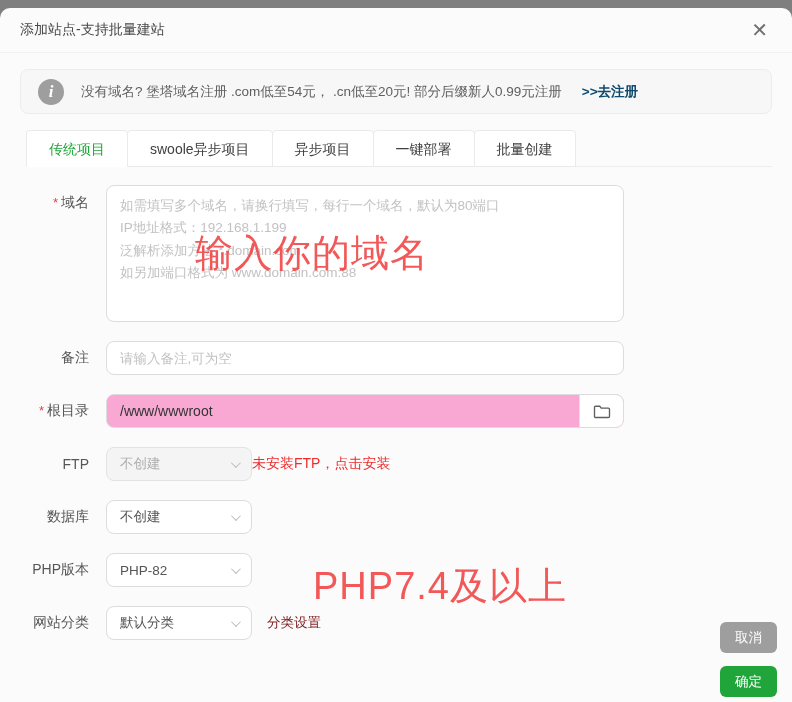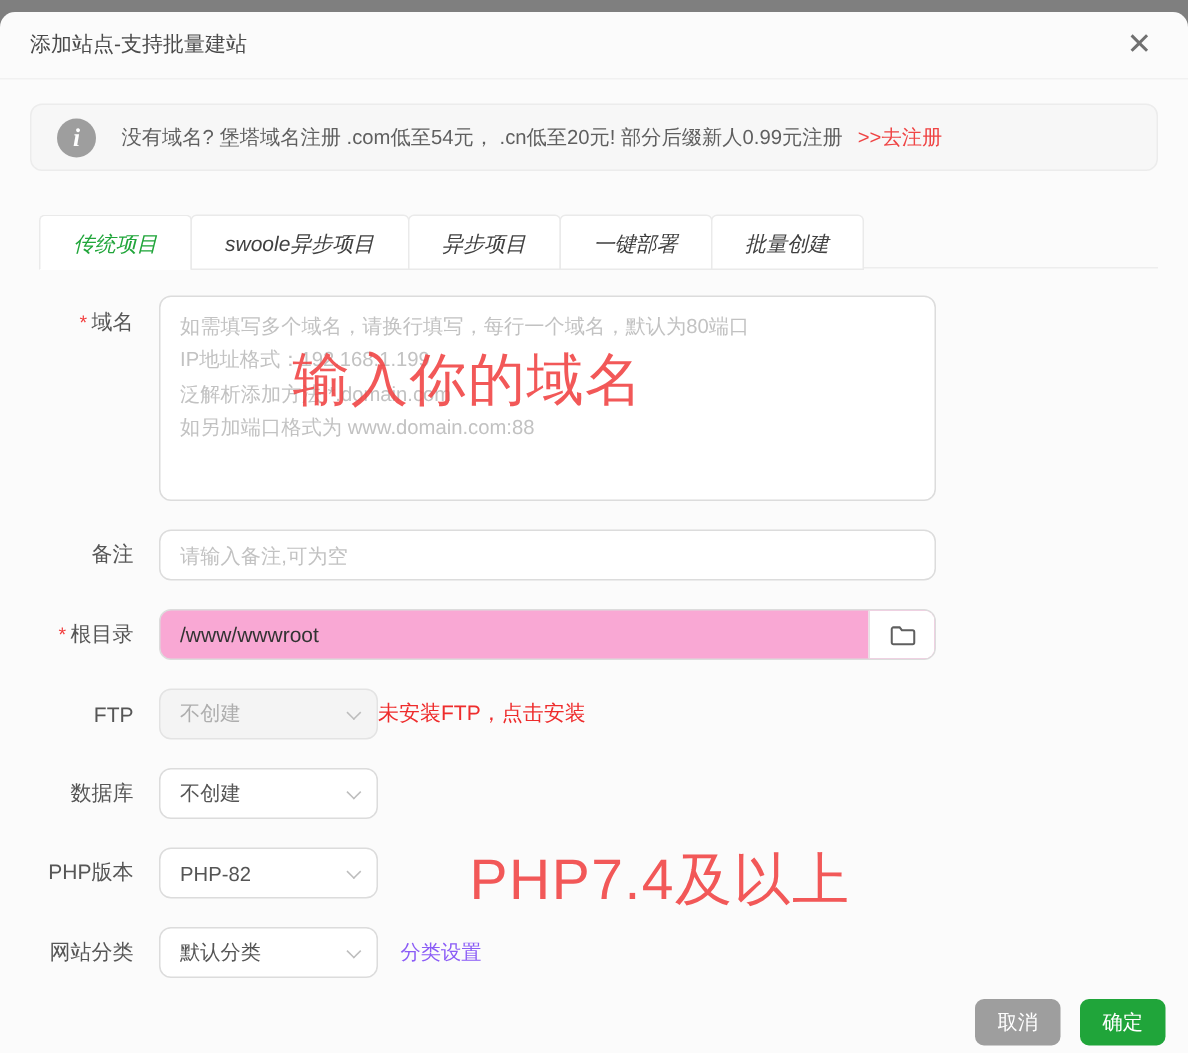--- a/index.html
+++ b/index.html
@@ -34,28 +34,27 @@
     font-size:13.5px; color:#5f5f5f;
   }
   .info-icon {
     width:26px; height:26px; border-radius:50%;
     background:#9e9e9e; color:#fff;
     font-family:"Liberation Serif","DejaVu Serif",serif;
     font-style:italic; font-weight:bold; font-size:17px;
     display:flex; align-items:center; justify-content:center;
     margin-right:17px; flex:none;
   }
-  .banner-link { color:#ef4444; margin-left:10px; cursor:pointer; white-space:nowrap; }
+  .banner-link { color:#0c4a6e; margin-left:20px; cursor:pointer; white-space:nowrap;font-weight:bold; }
   
   .tabs {
-    margin:28px 20px 0 26px;
-    display:flex; align-items:center;
+    margin:16px 20px 0 26px;
+    display:flex; align-items:flex-end;
     border-bottom:1px solid #ededed;
     height:37px;
-    font-style:italic;
   }
   .tab {
     position:relative; top:1px;
     background:#fff; border:1px solid #eaeaea;
     border-radius:4px 4px 0 0; margin-right:-1px;
     height:37px; line-height:36px; padding:0 22px;
     font-size:14px; color:#404040; cursor:pointer; white-space:nowrap;
   }
   .tab.active { color:#20a53a; border-bottom-color:#fff; background:#fff; }
   
@@ -102,31 +101,31 @@
     display:flex; align-items:center; justify-content:space-between;
     padding:0 13px; font-size:13.5px; color:#555; cursor:pointer;
   }
   .select.disabled { background:#f4f4f4; color:#aeaeae; border-color:#e3e3e3; cursor:default; }
   .chev {
     width:7px; height:7px; flex:none;
     border-right:1.5px solid #bdbdbd; border-bottom:1.5px solid #bdbdbd;
     transform:rotate(45deg) translateY(-2px);
   }
   .hint-red { font-size:14px; color:#ee2c2c; cursor:pointer; white-space:nowrap; }
-  .link-green { margin-left:15px; font-size:13.5px; color:#8b5cf6; cursor:pointer; white-space:nowrap; }
+  .link-green { margin-left:15px; font-size:13.5px; color:#7f1d1d; cursor:pointer; white-space:nowrap; }
   
   .annot {
     position:absolute; color:rgba(240,65,65,.88);
     font-size:38px; letter-spacing:1px; white-space:nowrap;
     pointer-events:none; z-index:5;
   }
   .annot-domain { left:195px; top:220px; }
   .annot-php { left:313px; top:553px; }
   
-  .footer { position:absolute; right:15px; bottom:5px; display:flex; gap:13px; }
+  .footer { position:absolute; right:15px; bottom:5px; display:flex; gap:13px;flex-direction:column; }
   .btn {
     height:31px; padding:0 15px; border:none; border-radius:6px;
     font-size:13.5px; color:#fff; cursor:pointer;
     display:flex; align-items:center;
     font-family:"Liberation Sans","DejaVu Sans",sans-serif;
   }
   .btn-cancel { background:#9e9e9e; }
   .btn-confirm { background:#20a53a; }
 </style>
 </head>

